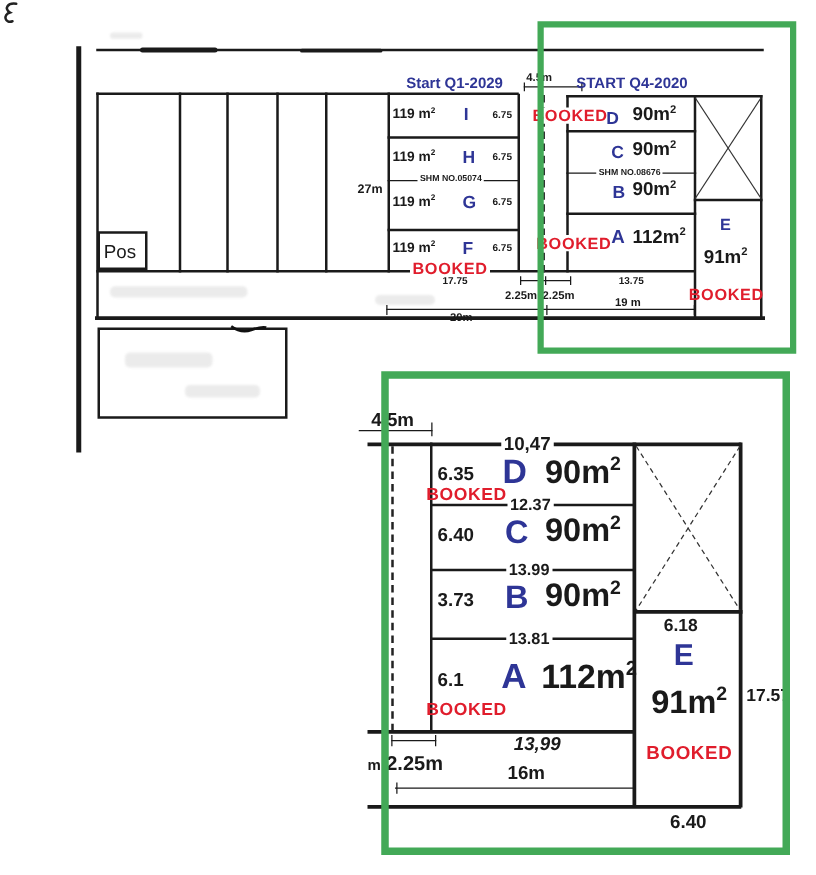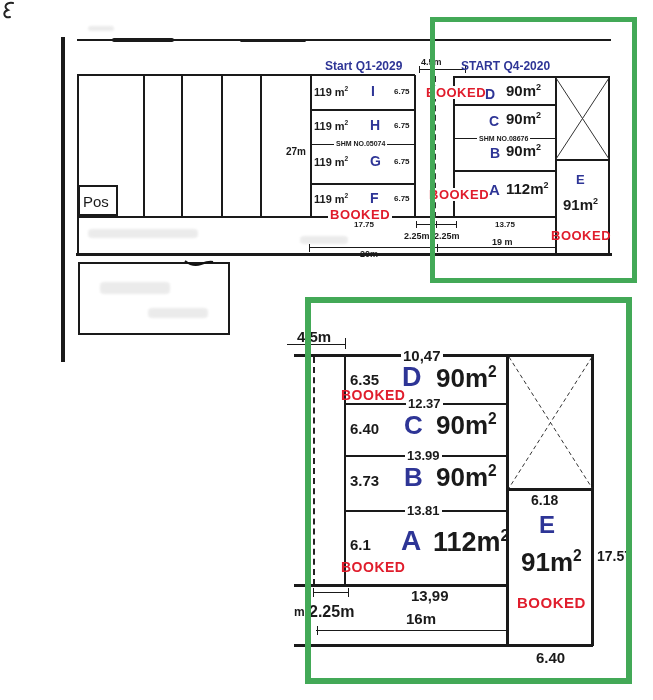--- a/index.html
+++ b/index.html
@@ -170,21 +170,21 @@
   <div class="lbl" style="left:436px;top:463px;font-size:26px;"><span>90m</span><sup>2</sup></div>
   <div class="hl" style="left:345px;top:510px;width:162px;height:2px;"></div>
   <div class="lbl wbg" style="left:405px;top:504px;font-size:13px;">13.81</div>
 
   <div class="lbl" style="left:350px;top:537px;font-size:15px;">6.1</div>
   <div class="lbl blue" style="left:401px;top:527px;font-size:28px;">A</div>
   <div class="lbl" style="left:433px;top:527px;font-size:27px;"><span>112m</span><sup>2</sup></div>
   <div class="lbl red" style="left:341px;top:560px;font-size:14px;">BOOKED</div>
 
   <div class="hl" style="left:294px;top:584px;width:214px;height:3px;"></div>
-  <div class="lbl wbg" style="left:409px;top:588px;font-size:15px;">13,99</div>
+  <div class="lbl wbg" style="left:409px;top:588px;font-size:15px;font-style:italic;">13,99</div>
 
   <div class="hl" style="left:313px;top:592px;width:36px;height:1px;"></div>
   <div class="vl" style="left:313px;top:588px;width:1px;height:9px;"></div>
   <div class="vl" style="left:348px;top:588px;width:1px;height:9px;"></div>
   <div class="lbl" style="left:294px;top:606px;font-size:12px;">m</div>
   <div class="lbl" style="left:309px;top:604px;font-size:16px;">2.25m</div>
   <div class="lbl" style="left:406px;top:611px;font-size:15px;">16m</div>
   <div class="hl" style="left:316px;top:630px;width:192px;height:1px;"></div>
   <div class="vl" style="left:317px;top:626px;width:1px;height:9px;"></div>
   <div class="hl" style="left:294px;top:644px;width:299px;height:3px;"></div>

